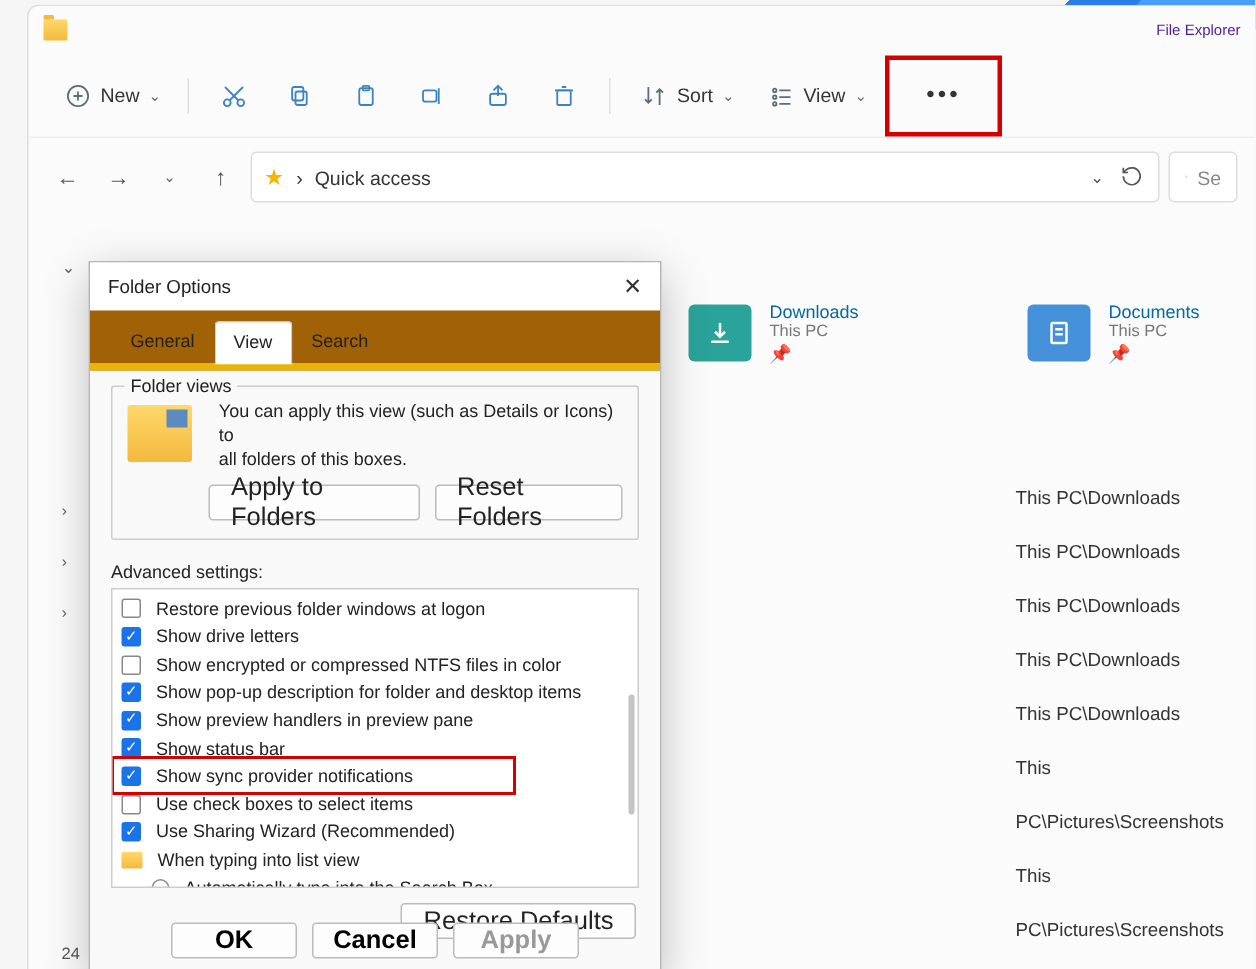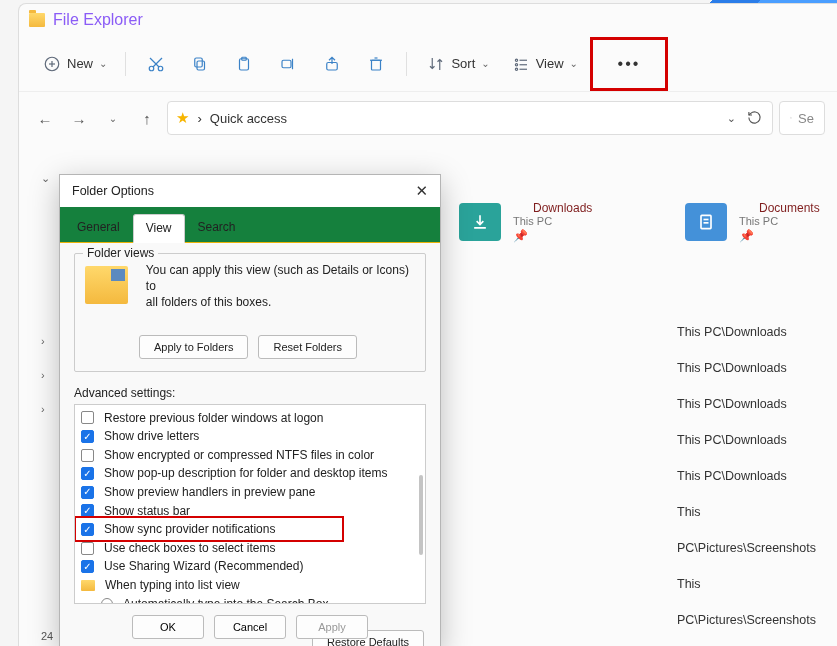--- a/index.html
+++ b/index.html
@@ -4,21 +4,21 @@
 <style>
 * { box-sizing: border-box; font-family: "Segoe UI", Arial, sans-serif; }
 body { margin: 0; background: #f5f5f5; width: 837px; height: 646px; overflow: hidden; position: relative; }
 
 
 .corner-deco { position: absolute; top: 0; right: 0; width: 220px; height: 20px; background: linear-gradient(135deg, transparent 40%, #2b7de9 40%, #2b7de9 60%, #4a9eff 60%); transform-origin: top right; }
 
 .window { position: absolute; left: 18px; top: 3px; right: 0; bottom: 0; background: #fbfbfb; border: 1px solid #ddd; border-right: none; border-bottom: none; border-radius: 8px 0 0 0; }
 
 
-.titlebar { display: flex; align-items: center; height: 32px; padding: 0 10px; font-size: 16px; color: #8b5cf6; }
+.titlebar { display: flex; align-items: center; height: 32px; padding: 0 10px; font-size: 10px; color: #4c1d95; justify-content: space-between; }
 .titlebar .folder-ico { width: 16px; height: 14px; background: linear-gradient(#ffd86b,#f4b93e); border-radius: 1px; margin-right: 8px; position: relative; }
 .titlebar .folder-ico::before { content:''; position:absolute; top:-3px; left:0; width:7px; height:3px; background:#f4b93e; border-radius:1px 1px 0 0;}
 
 
 .toolbar { display: flex; align-items: center; height: 56px; padding: 0 14px; gap: 4px; border-bottom: 1px solid #eee; }
 .tool-btn { display: flex; align-items: center; justify-content: center; min-width: 40px; height: 36px; border-radius: 4px; color: #5f6a7a; font-size: 13px; padding: 0 6px; }
 .tool-btn.blue { color: #3b82c7; }
 .tool-btn svg { width: 18px; height: 18px; }
 .tool-pill { display: flex; align-items: center; height: 36px; padding: 0 8px 0 10px; border-radius: 4px; color: #333; font-size: 13px; gap: 6px; }
 .tool-pill svg.ic { width: 18px; height: 18px; stroke: #5f6a7a; }
@@ -40,60 +40,60 @@
 
 .nav-col { position: absolute; left: 0; top: 150px; width: 46px; }
 .nav-col .chev { display:block; padding: 18px 0 0 22px; color:#666; font-size:11px;}
 
 
 .file-item { display: flex; align-items: center; gap: 12px; position: absolute; }
 .file-ico { width: 42px; height: 38px; border-radius: 4px; display:flex; align-items:center; justify-content:center; }
 .file-ico.dl { background: #2aa39a; }
 .file-ico.doc { background: #4491d9; }
 .file-text { display:flex; flex-direction:column; font-size:12px; }
-.file-text .ttl { color:#7f1d1d; font-weight: 400; margin-left: 20px; }
+.file-text .ttl { color:#0369a1; font-weight: 400; }
 .file-text .sub { color:#777; font-size:11px; }
 .pin { color:#aaa; font-size:12px; margin-top:2px; }
 
 .path-list { position: absolute; right: 0; top: 310px; font-size: 12.5px; color: #333; line-height: 36px; text-align: left; width: 160px; }
 
 
 .dialog { position: absolute; left: 40px; top: 170px; width: 382px; height: 476px; background: #f9f9f9; border: 1px solid #b5b5b5; box-shadow: 0 8px 28px rgba(0,0,0,0.25); }
 .dlg-title { display:flex; align-items:center; justify-content:space-between; height: 32px; padding: 0 12px; font-size: 12.5px; color:#222; background:#fff; }
 .dlg-close { font-size: 15px; color:#333; }
-.dlg-tabs { display:flex; padding: 6px 10px 0 4px; font-size: 12px; gap: 0; background:#15803d; border-bottom:1px solid #eab308; }
+.dlg-tabs { display:flex; padding: 6px 10px 0 14px; font-size: 12px; gap: 0; background:#a16207; border-bottom:5px solid #eab308; }
 .dlg-tab { padding: 6px 12px 7px 12px; color:#222; border: 1px solid transparent; position:relative; }
 .dlg-tab.active { border:1px solid #ccc; border-bottom:1px solid #fff; background:#fff; border-radius: 3px 3px 0 0; top:1px; }
 
 .dlg-body { padding: 10px 14px; font-size: 12px; color:#222; }
 .fieldset { border: 1px solid #ccc; border-radius: 2px; padding: 8px 10px 12px 10px; position:relative; }
 .fieldset .legend { position:absolute; top:-8px; left:8px; background:#f9f9f9; padding:0 4px; font-size:12px; }
 .fv-row { display:flex; gap:18px; }
 .fv-ico { width:44px; height:38px; background: linear-gradient(#ffd86b,#f4b93e); border-radius:2px; position:relative; margin-top:4px; }
 .fv-ico::after { content:''; position:absolute; top:3px; right:3px; width:14px; height:12px; background:#5b8abf; }
 .fv-txt { font-size: 12px; line-height: 1.35; }
 .fv-btns { display:flex; gap:10px; margin-top:8px; margin-left:54px; }
-.wbtn { border:1px solid #bbb; background:#fdfdfd; border-radius:3px; height:24px; padding:0 14px; font-size:11px; display:flex; align-items:center; justify-content:center; cursor:default;margin-top:16px; }
+.wbtn { border:1px solid #bbb; background:#fdfdfd; border-radius:3px; height:24px; padding:0 14px; font-size:17px; display:flex; align-items:center; justify-content:center; cursor:default; }
 
 .adv-label { margin: 14px 0 4px 0; }
 .adv-box { border:1px solid #ccc; height: 200px; overflow:hidden; position:relative; background:#fff; }
 .adv-list { padding: 4px 6px; font-size: 12px; line-height: 1.55; }
 .adv-item { display:flex; align-items:center; gap:10px; white-space:nowrap; }
 .cb { width:13px; height:13px; border:1px solid #888; border-radius:2px; display:inline-flex; align-items:center; justify-content:center; font-size:10px; color:#fff; }
 .cb.checked { background:#1a73e8; border-color:#1a73e8; }
 .rb { width:12px; height:12px; border:1px solid #888; border-radius:50%; display:inline-flex; align-items:center; justify-content:center; }
 .adv-item.indent { padding-left: 20px; }
 .mini-folder { width:14px; height:11px; background:linear-gradient(#ffd86b,#f4b93e); display:inline-block; border-radius:1px; }
 .adv-scroll { position:absolute; right:2px; top:70px; width:4px; height:80px; background:#c4c4c4; border-radius:2px; }
 
 .red-highlight { position:absolute; border: 2.5px solid #d40000; pointer-events:none; }
 
 .dlg-footer-inset { display:flex; justify-content:flex-end; padding: 10px 2px 0 0; }
 .dlg-footer { position:absolute; bottom:10px; left:0; right:0; display:flex; justify-content:center; gap:10px; }
-.dlg-footer .wbtn { width: 72px; justify-content:center; }
+.dlg-footer .wbtn { width: 84px; justify-content:center;font-weight:bold; }
 .wbtn.disabled { color:#999; }
 
 .bottom-num { position:absolute; bottom:4px; left:22px; font-size:11px; color:#555; }
 </style>
 </head>
 <body>
 
 <div class="corner-deco"></div>
 
 <div class="window">

